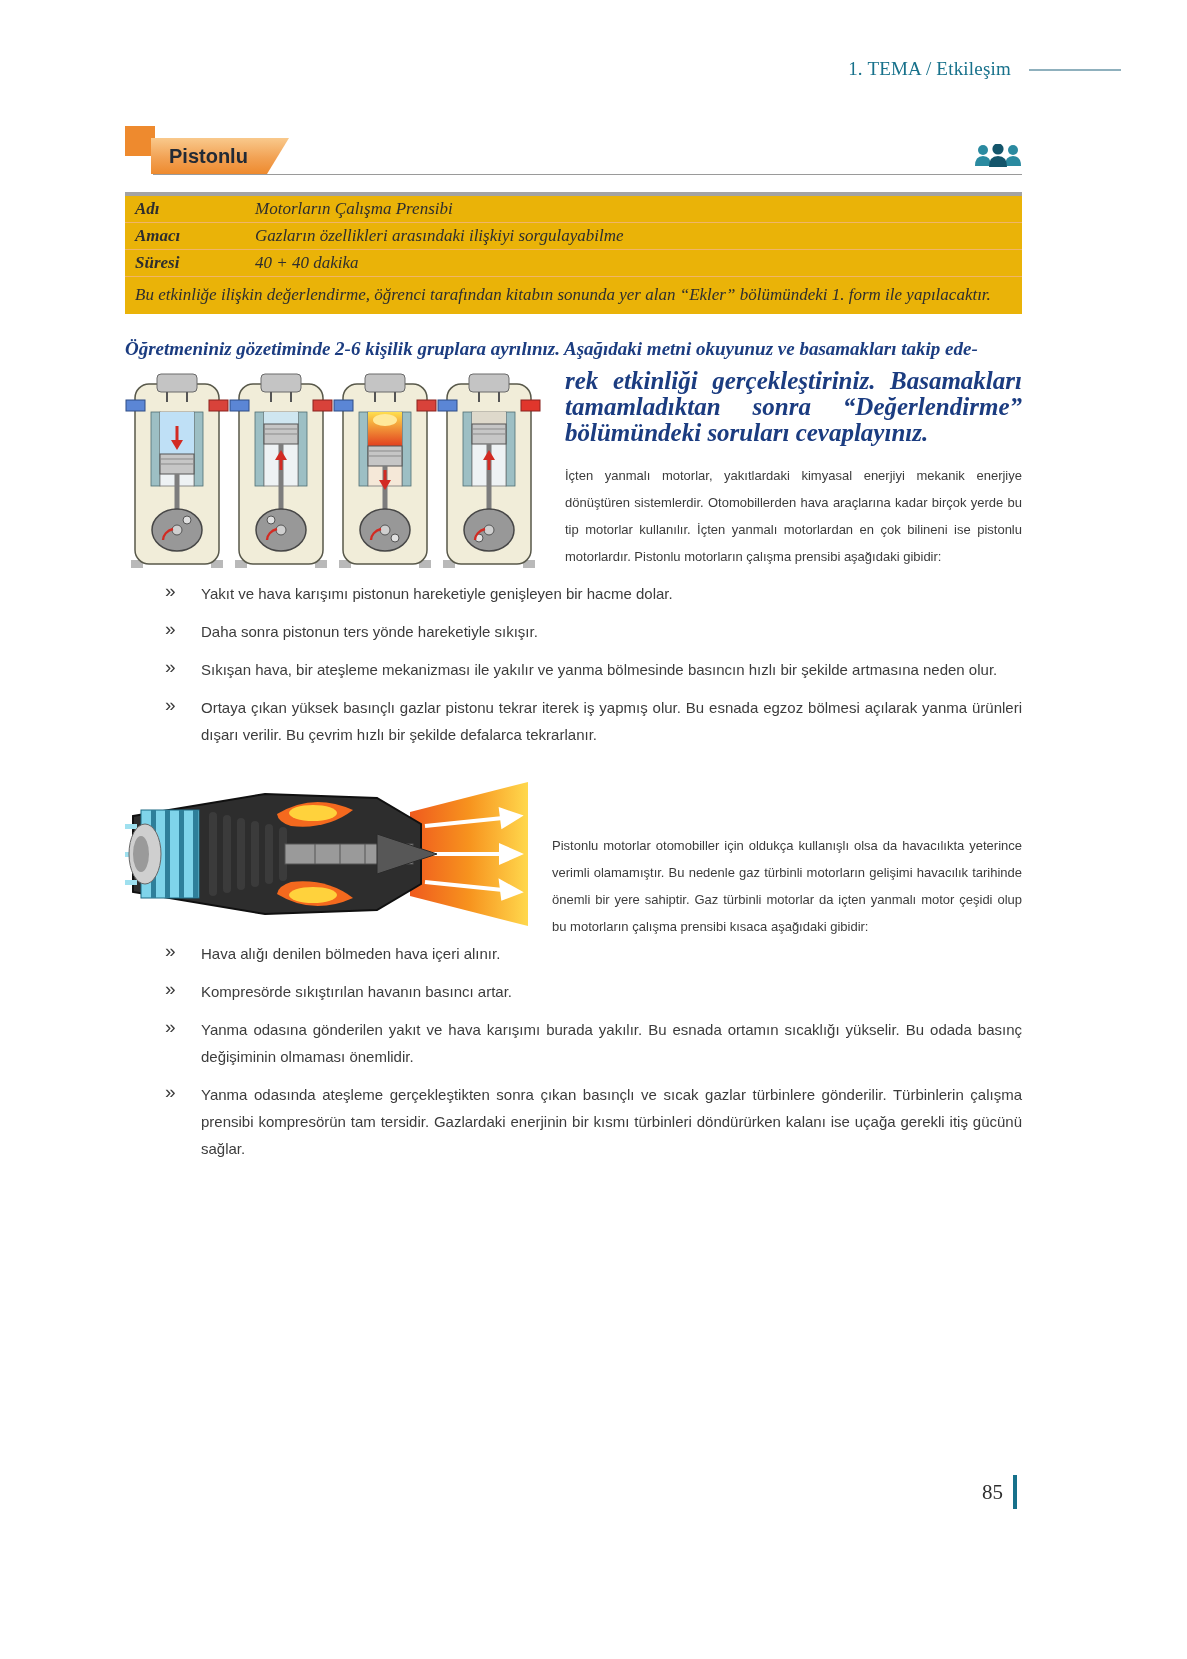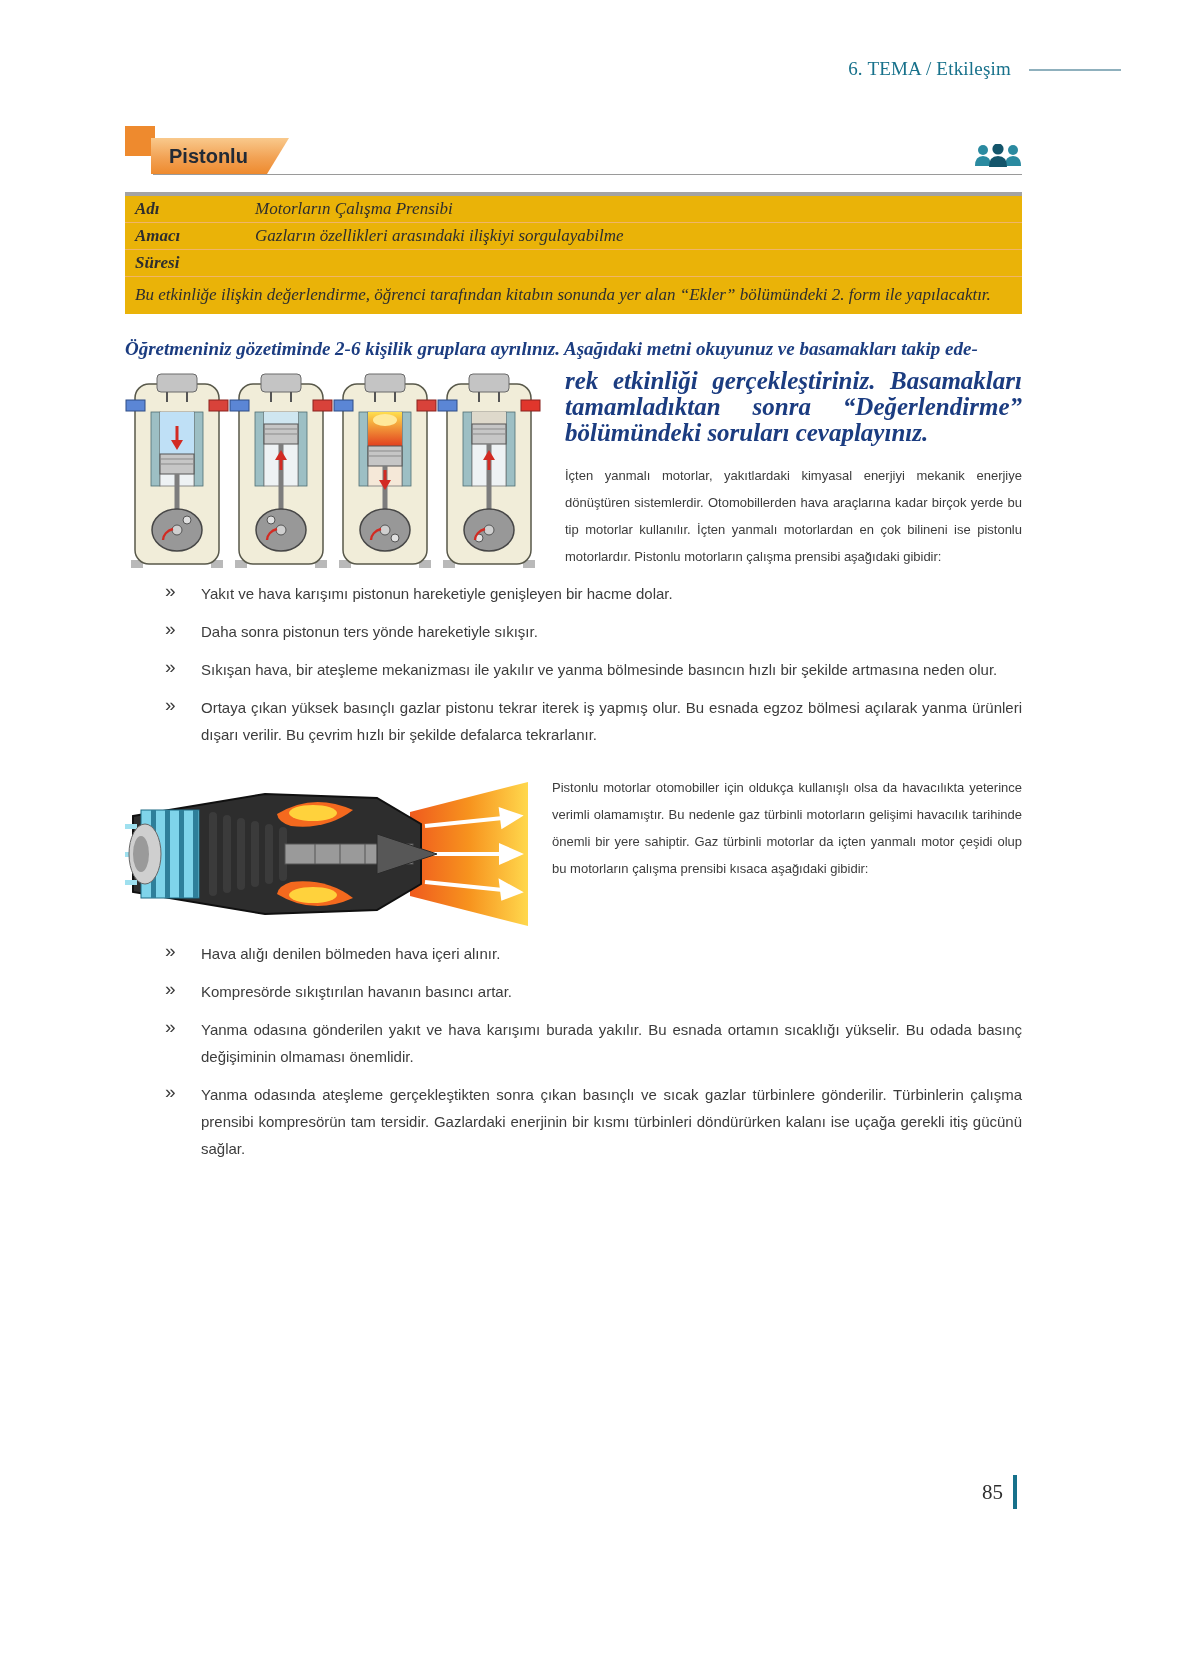--- a/index.html
+++ b/index.html
@@ -62,21 +62,21 @@
     font-size:25px;line-height:26px;color:#1b3c80;text-align:justify;
   }
 
   
   .media-row{display:flex;gap:20px;margin-top:6px;align-items:flex-start;}
   .figure{flex:none;}
   .col-right{flex:1;min-width:0;}
   .body-par{
     margin:16px 0 0 0;font-size:13px;line-height:27px;text-align:justify;color:#3c3c3c;
   }
-  .media-row2{display:flex;gap:22px;margin-top:26px;align-items:flex-start;}
+  .media-row2{display:flex;gap:22px;margin-top:26px;align-items:flex-end;}
   .media-row2 .body-par{margin-top:0;}
 
   
   ul.bullets{list-style:none;margin:0;padding:0 0 0 40px;}
   .list1{margin-top:66px;}
   .list2{margin-top:52px;}
   ul.bullets li{display:flex;margin-bottom:11px;}
   .mk{flex:none;width:36px;font-size:19px;color:#3c3c3c;}
   .li-text{flex:1;font-size:15px;line-height:27px;text-align:justify;color:#3c3c3c;}
 
@@ -84,21 +84,21 @@
   .page-footer{position:absolute;right:170px;bottom:150px;display:flex;align-items:center;gap:10px;}
   .page-number{font-family:"Liberation Serif", serif;font-size:21px;color:#2e2e2e;}
   .footer-bar{width:4px;height:34px;background:#17718b;}
 </style>
 </head>
 <body>
 
 <div class="page">
 
   <div class="header-row">
-    <span class="breadcrumb">6. TEMA / Etkileşim</span>
+    <span class="breadcrumb">1. TEMA / Etkileşim</span>
     <span class="breadcrumb-line"></span>
   </div>
 
   <div class="content">
 
     <div class="banner-row">
       <div class="banner-rule"></div>
       <div class="orange-square"></div>
       <div class="banner">
         <span class="banner-label">Pistonlu</span>
@@ -119,22 +119,23 @@
       <div class="t-row">
         <div class="t-label">Adı</div>
         <div class="t-value">Motorların Çalışma Prensibi</div>
       </div>
       <div class="t-row">
         <div class="t-label">Amacı</div>
         <div class="t-value">Gazların özellikleri arasındaki ilişkiyi sorgulayabilme</div>
       </div>
       <div class="t-row">
         <div class="t-label">Süresi</div>
-      </div>
-      <div class="t-note">Bu etkinliğe ilişkin değerlendirme, öğrenci tarafından kitabın sonunda yer alan “Ekler” bölümündeki 2. form ile yapılacaktır.</div>
+        <div class="t-value">40 + 40 dakika</div>
+      </div>
+      <div class="t-note">Bu etkinliğe ilişkin değerlendirme, öğrenci tarafından kitabın sonunda yer alan “Ekler” bölümündeki 1. form ile yapılacaktır.</div>
     </div>
 
     <div class="intro">Öğretmeniniz gözetiminde 2-6 kişilik gruplara ayrılınız. Aşağıdaki metni okuyunuz ve basamakları takip ede-</div>
 
     <div class="media-row">
       <div class="figure">
         <svg width="420" height="208" viewBox="0 0 420 208">
           <defs>
             <linearGradient id="fg" x1="0" y1="0" x2="0" y2="1">
               <stop offset="0" stop-color="#ffdf4d"></stop>

